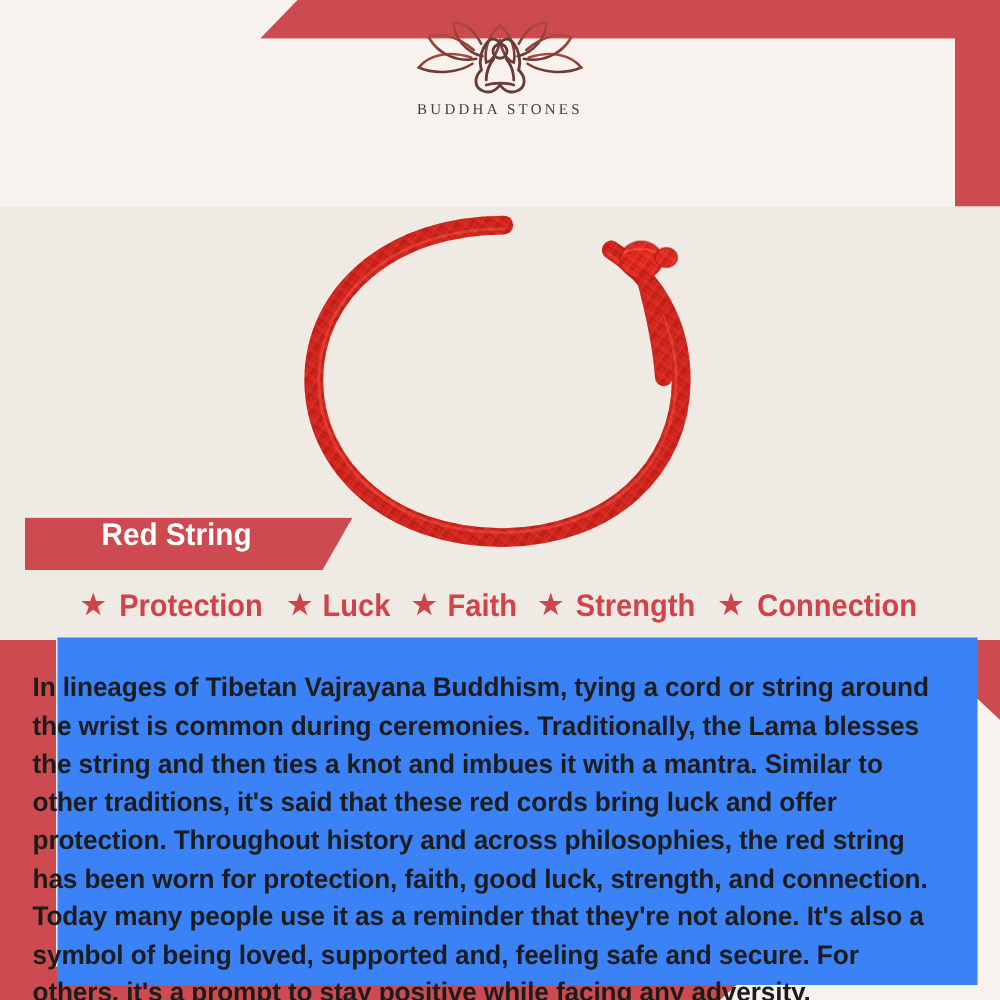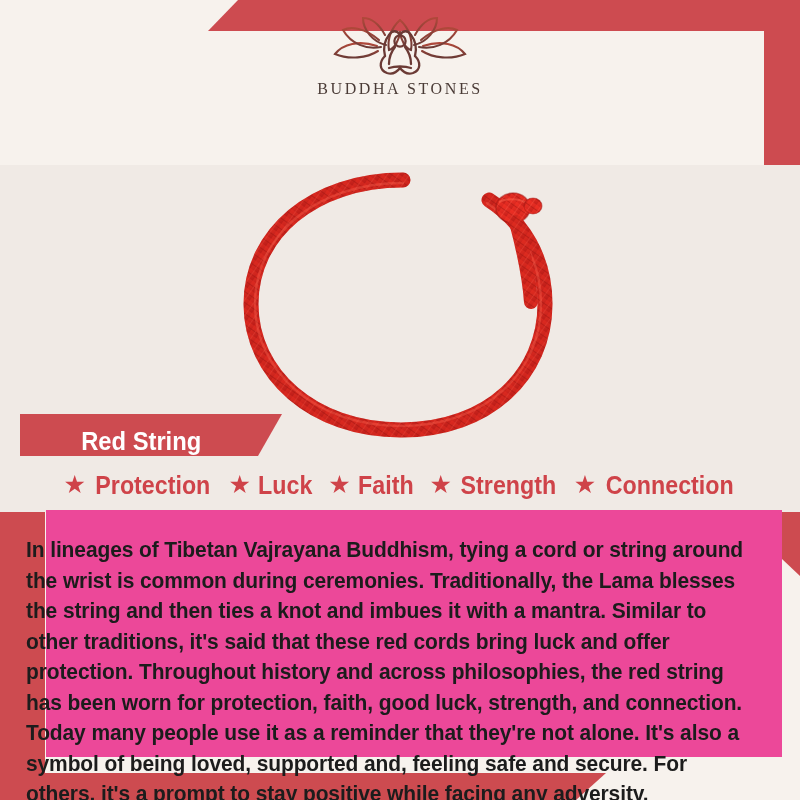--- a/index.html
+++ b/index.html
@@ -73,21 +73,21 @@
     height: 86px;
     display: flex;
     flex-direction: column;
     align-items: center;
     justify-content: flex-start;
   }
   .logo-mark { width: 142px; height: 62px; display: block; }
   .logo-word {
     margin-top: 2px;
     font-family: "Liberation Serif", serif;
-    font-size: 16px;
+    font-size: 12px;
     letter-spacing: 2.6px;
     color: #4a3b36;
     white-space: nowrap;
   }
 
   
   .title-box {
     position: absolute;
     left: 158px;
     top: 104px;
@@ -121,21 +121,21 @@
   
   .ribbon {
     position: absolute;
     left: 20px;
     top: 414px;
     width: 262px;
     height: 42px;
     background: #cd4b50;
     clip-path: polygon(0 0, 100% 0, calc(100% - 24px) 100%, 0 100%);
     display: flex;
-    align-items: flex-end;
+    align-items: flex-start;
   }
   .ribbon-label {
     margin-left: 58px;
     font-family: "Liberation Sans Narrow", "Liberation Sans", sans-serif;
     font-weight: bold;
     font-size: 25px;
     color: #ffffff;
     letter-spacing: 0px;
     transform: scaleX(0.95);
     white-space: nowrap;
@@ -174,22 +174,22 @@
     transform: scaleX(0.93);
     white-space: nowrap;
   }
 
   
   .copy-panel {
     position: absolute;
     left: 46px;
     top: 510px;
     width: 736px;
-    height: 247px;
-    background: #ec4899;
+    height: 278px;
+    background: #3b82f6;
   }
   .copy-text {
     position: absolute;
     left: -20px;
     top: 4px;
     width: 744px;
     font-family: "Liberation Sans Narrow", "Liberation Sans", sans-serif;
     font-weight: bold;
     font-size: 21.4px;
     line-height: 30.5px;

